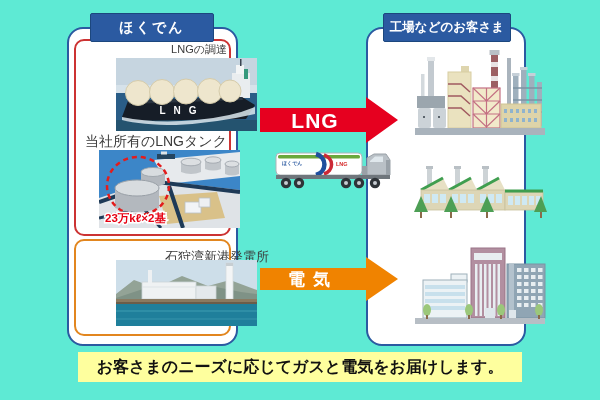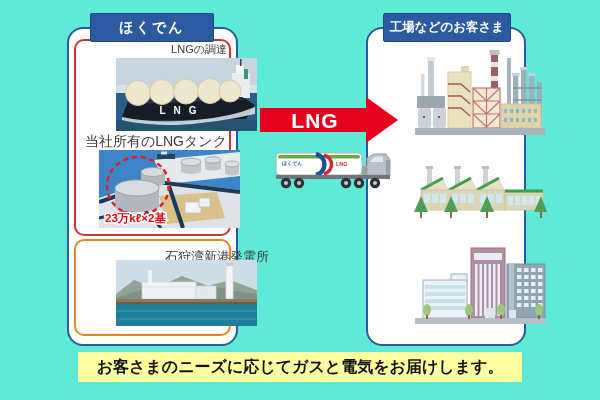--- a/index.html
+++ b/index.html
@@ -131,20 +131,26 @@
       <circle cx="72" cy="37" r="5.2" fill="#2e3338"></circle>
         <circle cx="72" cy="37" r="2" fill="#c6ccd1"></circle>
       <circle cx="85" cy="37" r="5.2" fill="#2e3338"></circle>
         <circle cx="85" cy="37" r="2" fill="#c6ccd1"></circle>
       <circle cx="101" cy="37" r="5.2" fill="#2e3338"></circle>
         <circle cx="101" cy="37" r="2" fill="#c6ccd1"></circle>
     </svg>
   </div>
 
 
+  <div class="abs svgwrap" style="left:224px;top:254px;z-index:4;">
+    <svg width="139" height="50" viewBox="0 0 139 50">
+      <polygon points="0,14 106,14 106,3 138,25 106,47 106,36 0,36" fill="#f08300"></polygon>
+      <text x="53" y="25" dominant-baseline="central" text-anchor="middle" font-size="17" font-weight="bold" fill="#ffffff" letter-spacing="8">電気</text>
+    </svg>
+  </div>
 
   <div class="abs hdr" style="left:383px;top:13px;width:126px;height:27px;font-size:12.5px;letter-spacing:0;">
     <span>工場などのお客さま</span>
   </div>
 
   <div class="abs panel" style="left:366px;top:27px;width:156px;height:315px;"></div>
 
   <div class="abs svgwrap" style="left:377px;top:48px;">
     <svg width="134" height="92" viewBox="0 0 134 92">
       <rect x="8" y="26" width="3.5" height="30" fill="#d3d9dd"></rect>

